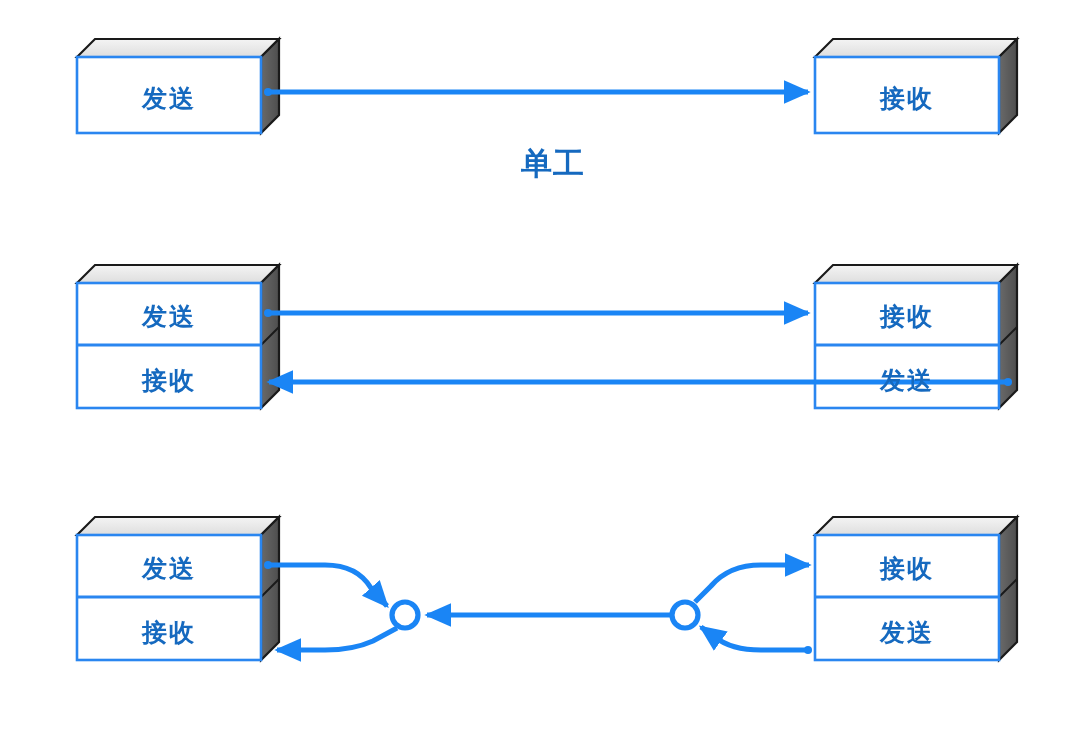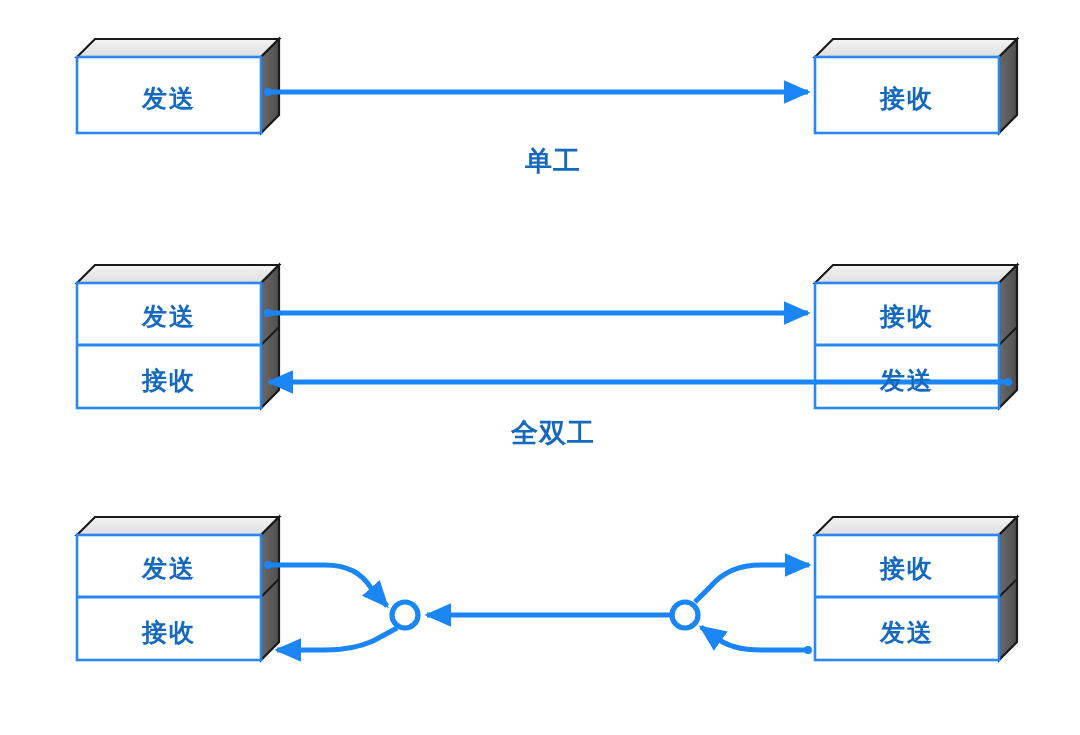--- a/index.html
+++ b/index.html
@@ -9,21 +9,21 @@
     background:#ffffff;
     font-family:"DejaVu Sans","Liberation Sans",sans-serif;
     overflow:hidden;
     position:relative;
   }
   #stage{position:absolute;left:5px;top:0;width:1080px;height:735px;}
   #stage svg{position:absolute;left:0;top:0;width:1080px;height:735px;display:block;}
   .cap-label{
     position:absolute;
     font-weight:bold;
-    font-size:27px;
+    font-size:31px;
     color:#1569bf;
     letter-spacing:1px;
     white-space:nowrap;
     text-align:center;
     pointer-events:none;
   }
   .cell-label{
     position:absolute;
     font-weight:bold;
     font-size:25px;
@@ -148,20 +148,19 @@
   </svg>
 
   <div class="cell-label" style="left:72px;top:82px;width:184px;">发送</div>
   <div class="cell-label" style="left:810px;top:82px;width:184px;">接收</div>
   <div class="cap-label" style="left:448px;top:143px;width:200px;">单工</div>
 
   <div class="cell-label" style="left:72px;top:300px;width:184px;">发送</div>
   <div class="cell-label" style="left:72px;top:364px;width:184px;">接收</div>
   <div class="cell-label" style="left:810px;top:300px;width:184px;">接收</div>
   <div class="cell-label" style="left:810px;top:364px;width:184px;">发送</div>
-  <div class="cap-label" style="left:448px;top:415px;width:200px;">全双工</div>
 
   <div class="cell-label" style="left:72px;top:552px;width:184px;">发送</div>
   <div class="cell-label" style="left:72px;top:616px;width:184px;">接收</div>
   <div class="cell-label" style="left:810px;top:552px;width:184px;">接收</div>
   <div class="cell-label" style="left:810px;top:616px;width:184px;">发送</div>
 
 </div>
 
 </body></html>

